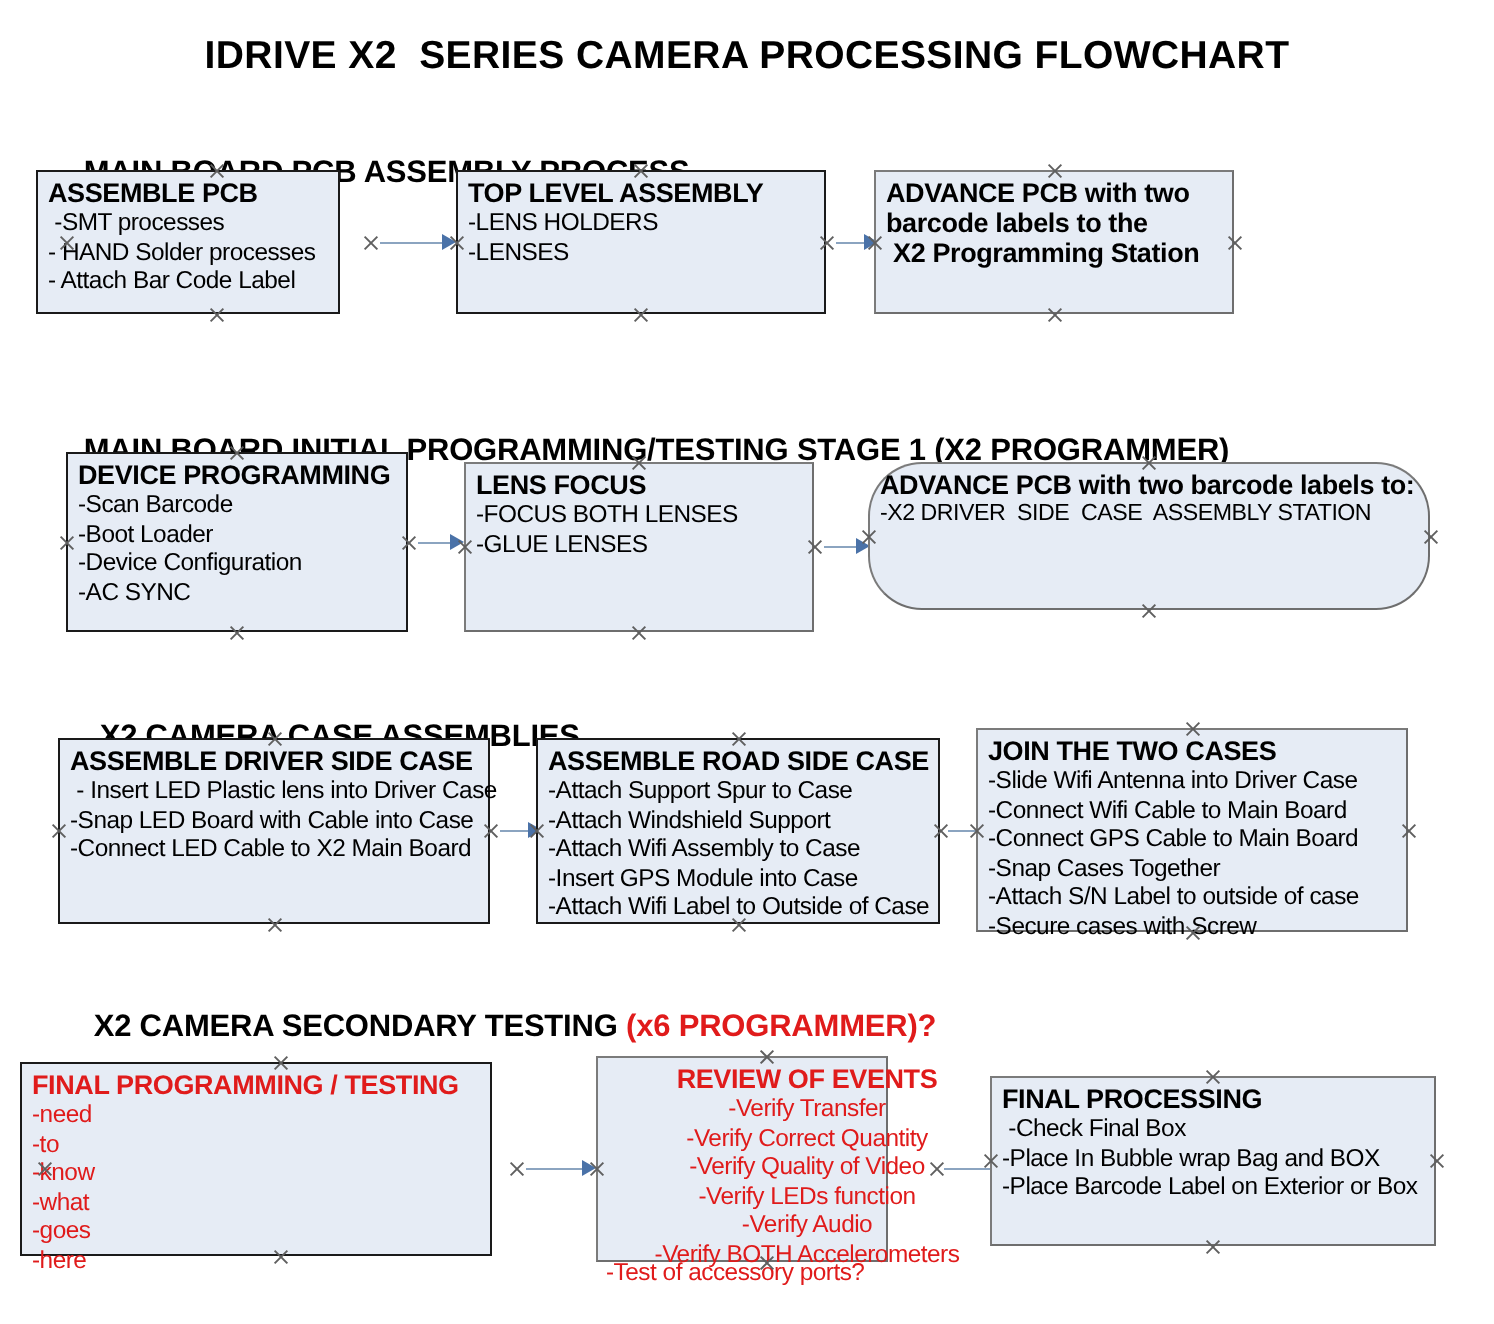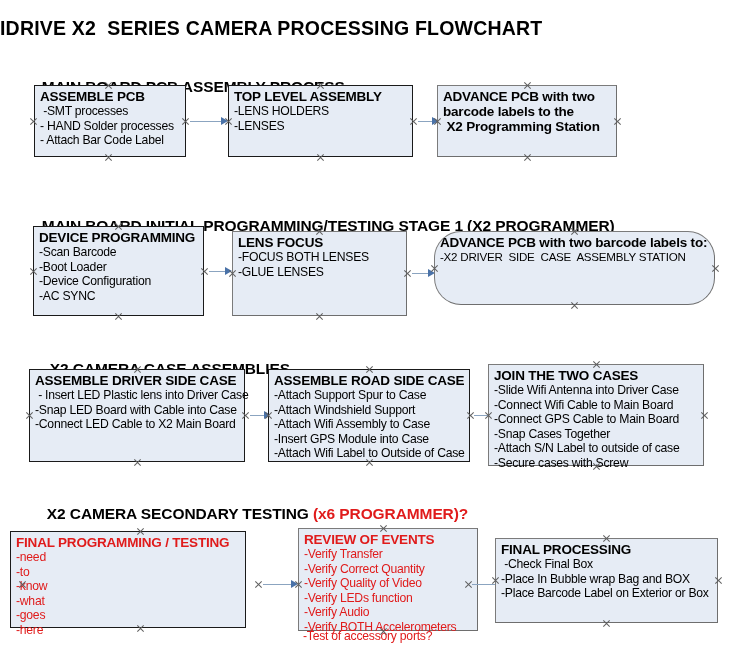--- a/index.html
+++ b/index.html
@@ -18,21 +18,21 @@
     background: #ffffff;
     overflow: hidden;
   }
 
   
   .doc-title {
     position: absolute;
     left: 0;
     top: 17px;
     width: 747px;
-    text-align: left;
+    text-align: center;
     font-size: 19.5px;
     font-weight: bold;
     letter-spacing: 0.2px;
     color: #000;
     white-space: pre;
   }
 
   
   .section-heading {
     position: absolute;
@@ -137,21 +137,21 @@
 <body>
 
 <div id="canvas">
 
   <div class="doc-title">IDRIVE X2  SERIES CAMERA PROCESSING FLOWCHART</div>
 
   <div class="section-heading" style="left:25px; top:60px;">
     <span>MAIN BOARD PCB ASSEMBLY PROCESS</span>
   </div>
 
-  <div class="pbox" style="left:34px; top:85px; width:152px; height:72px;">
+  <div class="pbox" style="left:18px; top:85px; width:152px; height:72px;">
     <div class="inner">
       <span class="ptitle">ASSEMBLE PCB</span>
       <span class="pline"> -SMT processes</span>
       <span class="pline">- HAND Solder processes</span>
       <span class="pline">- Attach Bar Code Label</span>
     </div>
   </div>
   <div class="cpx" style="left:104px; top:81px;"></div>
   <div class="cpx" style="left:104px; top:153px;"></div>
   <div class="cpx" style="left:29px; top:117px;"></div>
@@ -318,21 +318,21 @@
   <div class="cpx" style="left:136px; top:527px;"></div>
   <div class="cpx" style="left:136px; top:624px;"></div>
   <div class="cpx" style="left:18px; top:580px;"></div>
   <div class="cpx" style="left:254px; top:580px;"></div>
 
   <div class="arrow" style="left:263px; top:580px; width:36px;">
     <div class="shaft" style="width:29px;"></div>
     <div class="head" style="left:28px;"></div>
   </div>
 
-  <div class="pbox red grey-edge" style="left:298px; top:528px; width:180px; height:103px;">
+  <div class="pbox red grey-edge" style="left:298px; top:528px; width:146px; height:103px;text-align:center;">
     <div class="inner">
       <span class="ptitle">REVIEW OF EVENTS</span>
       <span class="pline">-Verify Transfer</span>
       <span class="pline">-Verify Correct Quantity</span>
       <span class="pline">-Verify Quality of Video</span>
       <span class="pline">-Verify LEDs function</span>
       <span class="pline">-Verify Audio</span>
       <span class="pline">-Verify BOTH Accelerometers</span>
     </div>
   </div>

